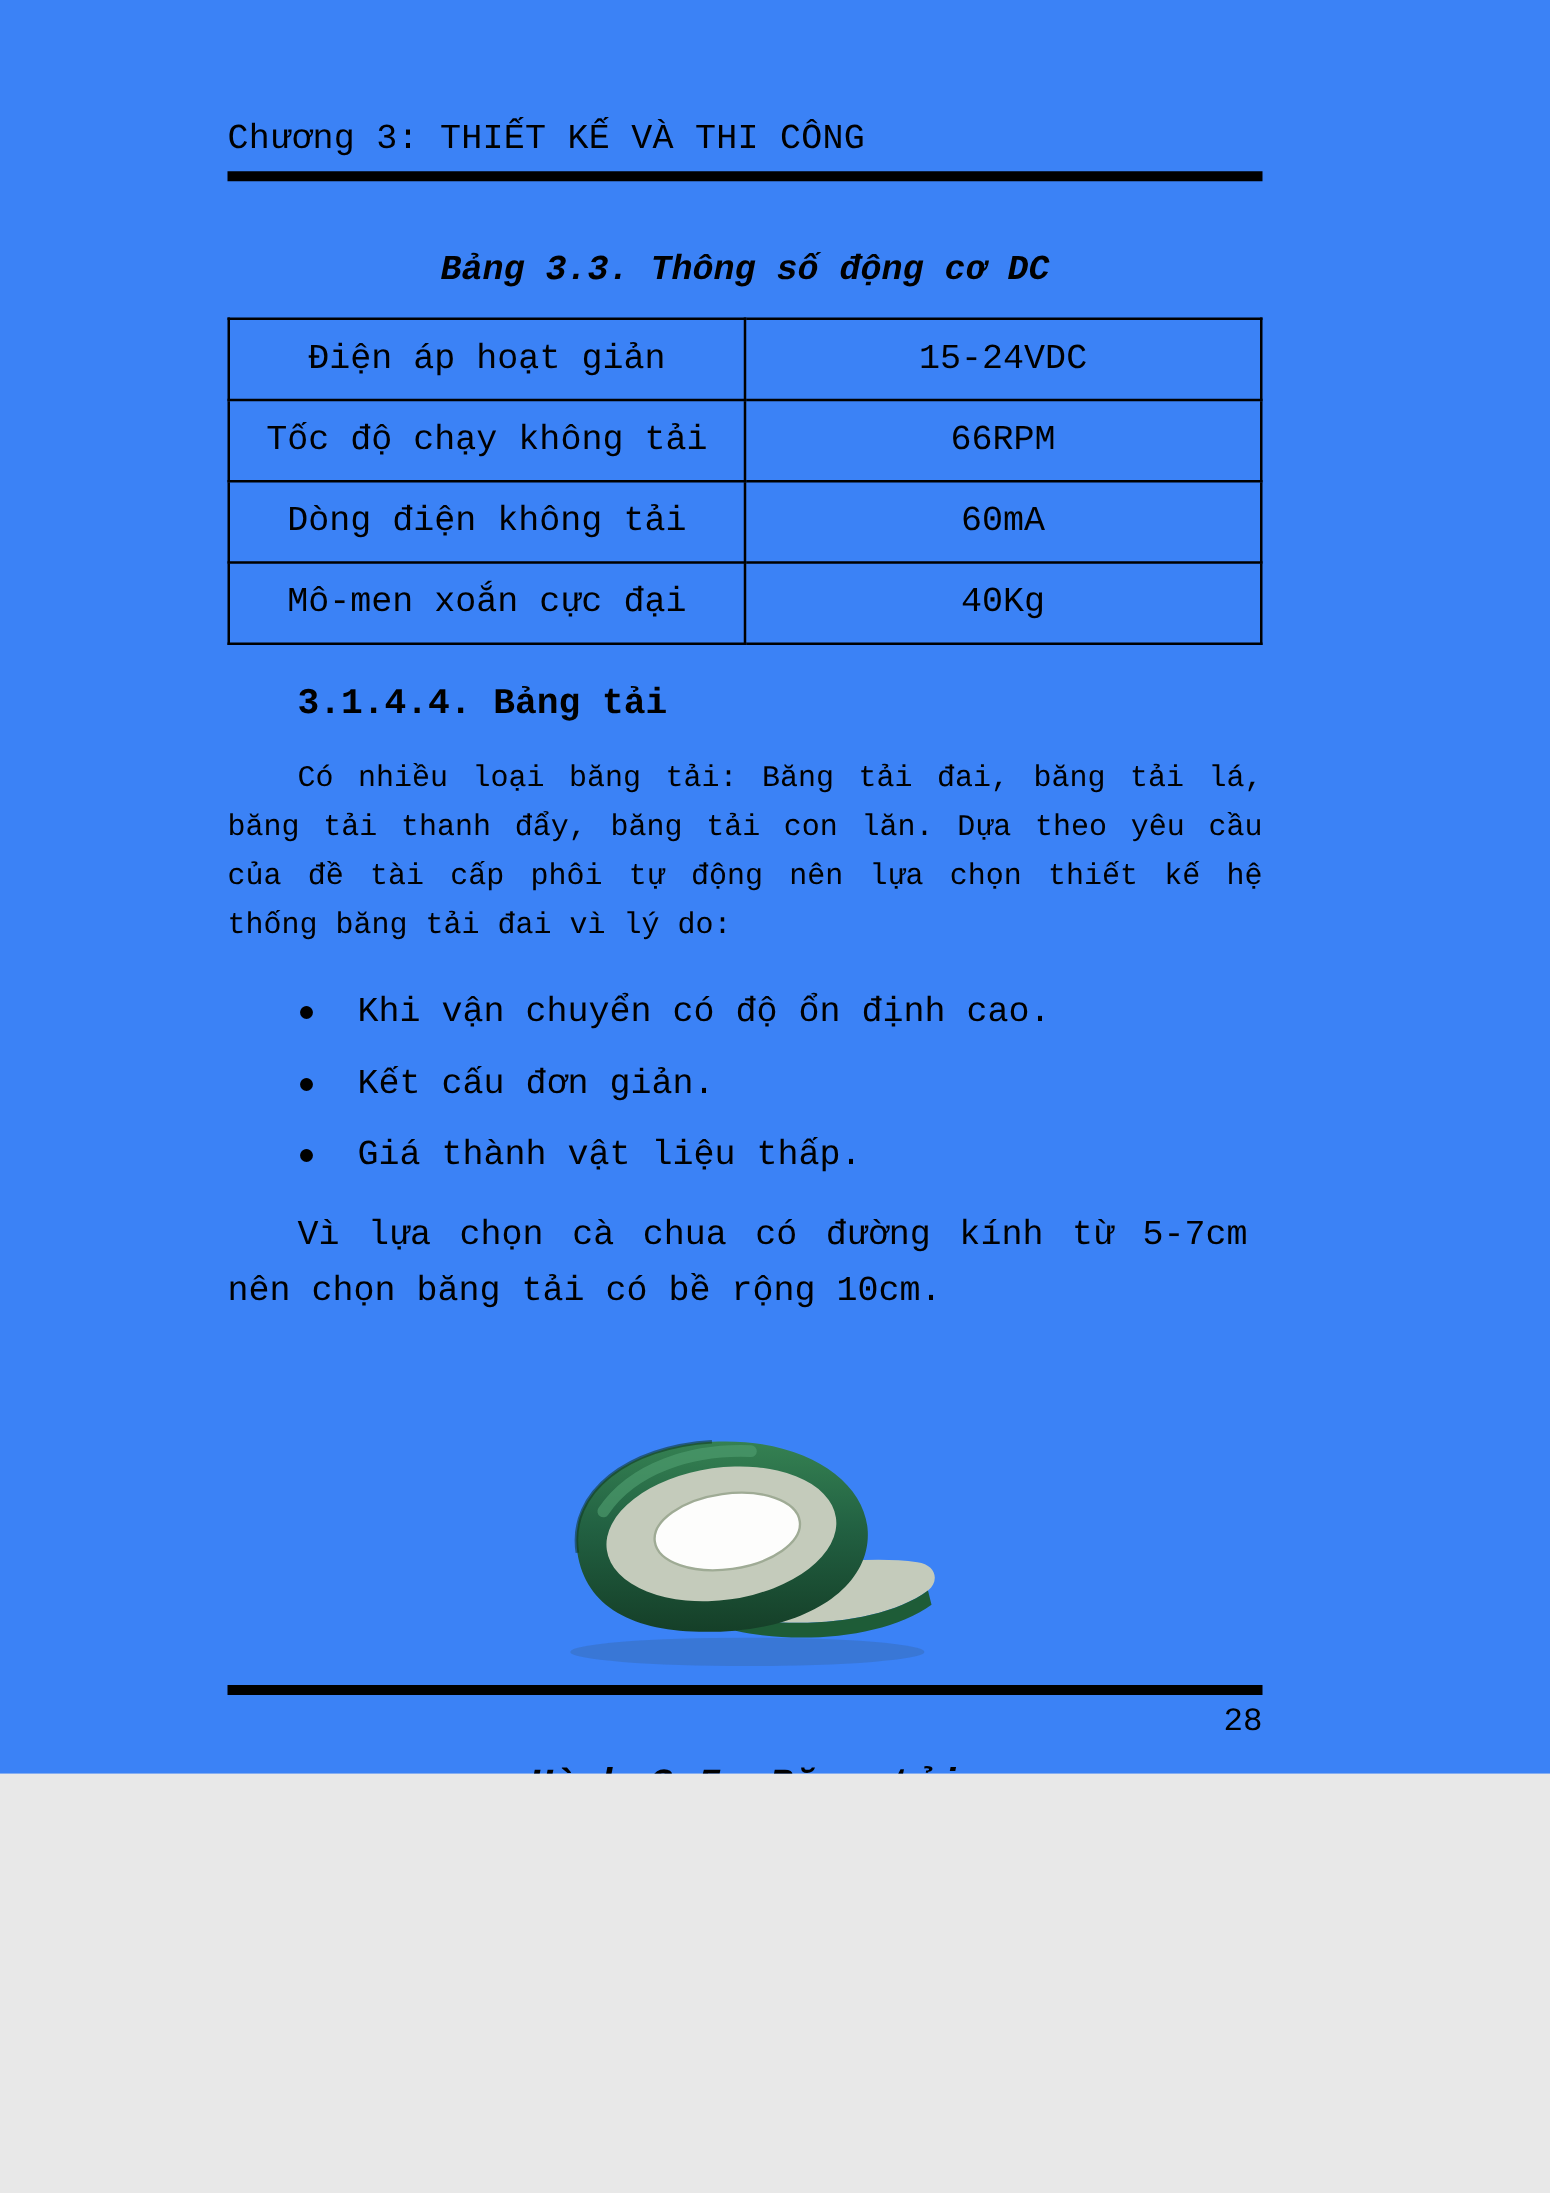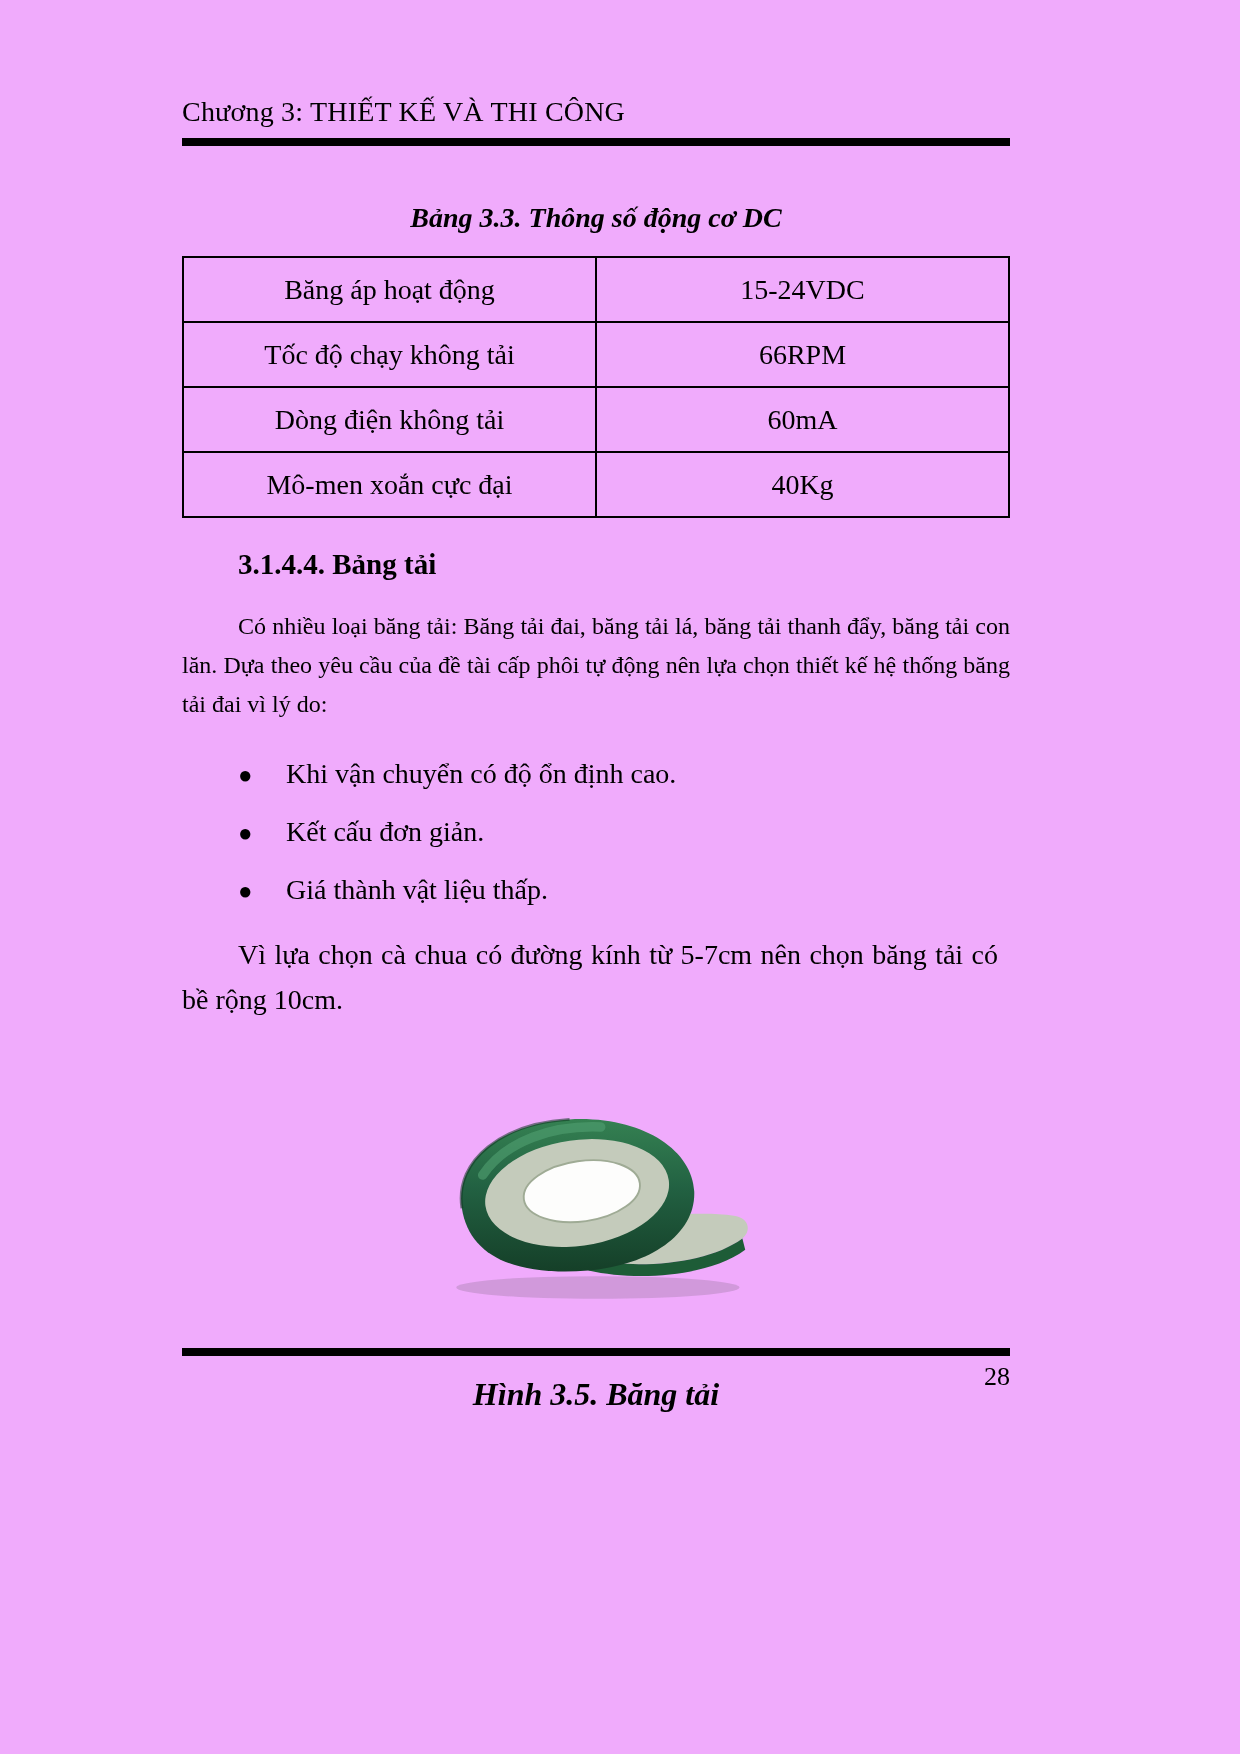--- a/index.html
+++ b/index.html
@@ -1,21 +1,21 @@
 <!DOCTYPE html>
 <html lang="vi"><head>
 <meta charset="utf-8">
 <style>
   html,body{margin:0;padding:0;background:#e8e8e8;}
   .page{
     position:relative;
-    width:1240px;height:1754px;
+    width:1240px;height:1419px;
     margin:0 auto;
-    background:#f0abfc;
-    font-family:Liberation Serif, serif;
+    background:#3b82f6;
+    font-family:Liberation Mono, monospace;
     color:#000;
     overflow:hidden;
   }
   .content{
     position:absolute;
     left:182px; top:0;
     width:828px;
   }
   
   .chapter-title{
@@ -128,21 +128,21 @@
   <div class="content">
 
     <div class="chapter-title">Chương 3: THIẾT KẾ VÀ THI CÔNG</div>
     <div class="header-rule"></div>
 
     <p class="table-caption">Bảng 3.3. Thông số động cơ DC</p>
 
     <table class="spec">
       <tbody>
         <tr>
-          <td class="c1">Băng áp hoạt động</td>
+          <td class="c1">Điện áp hoạt giản</td>
           <td>15-24VDC</td>
         </tr>
         <tr>
           <td class="c1">Tốc độ chạy không tải</td>
           <td>66RPM</td>
         </tr>
         <tr>
           <td class="c1">Dòng điện không tải</td>
           <td>60mA</td>
         </tr>

